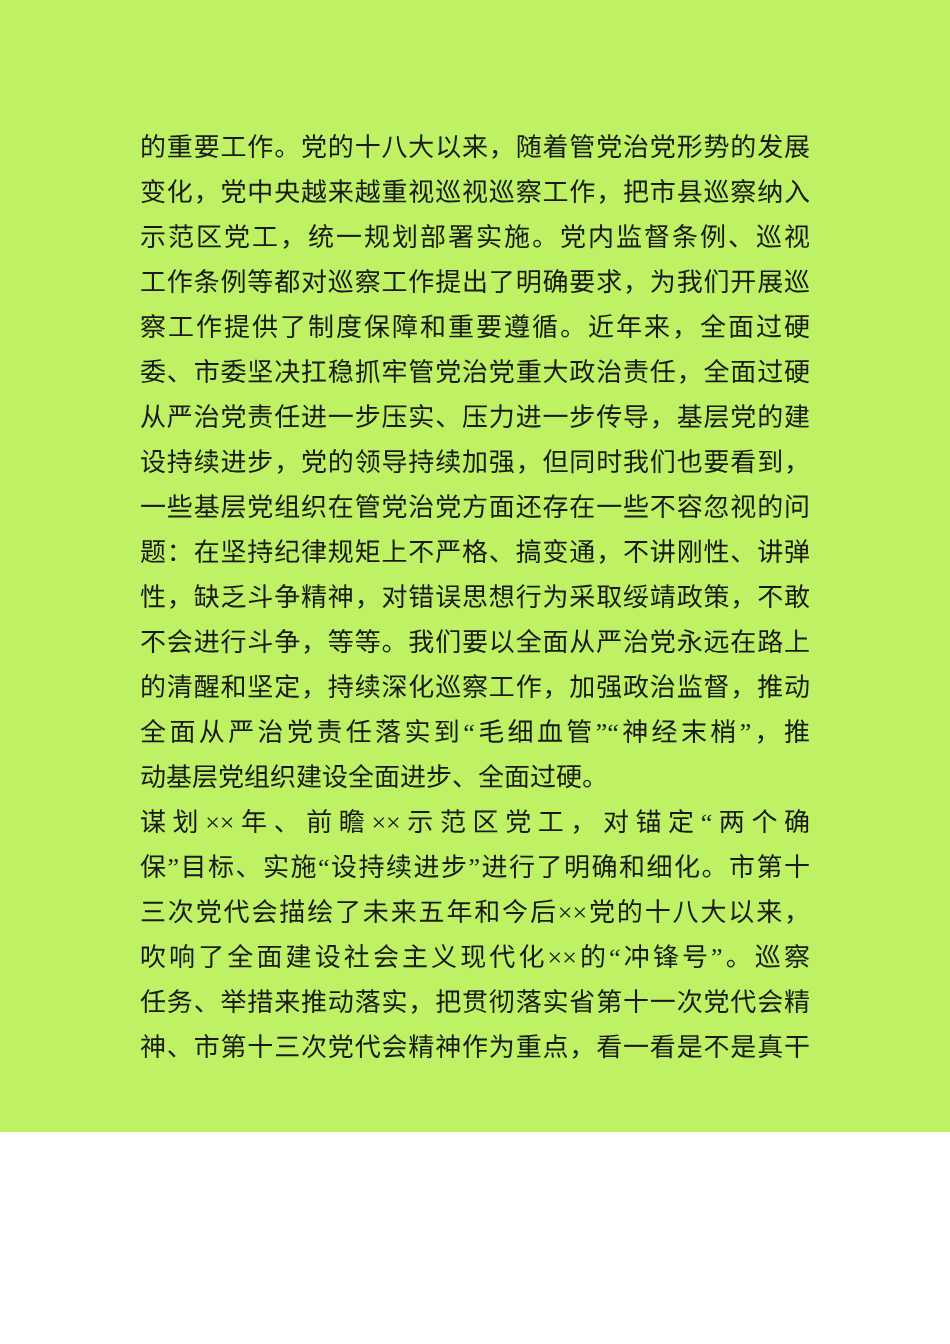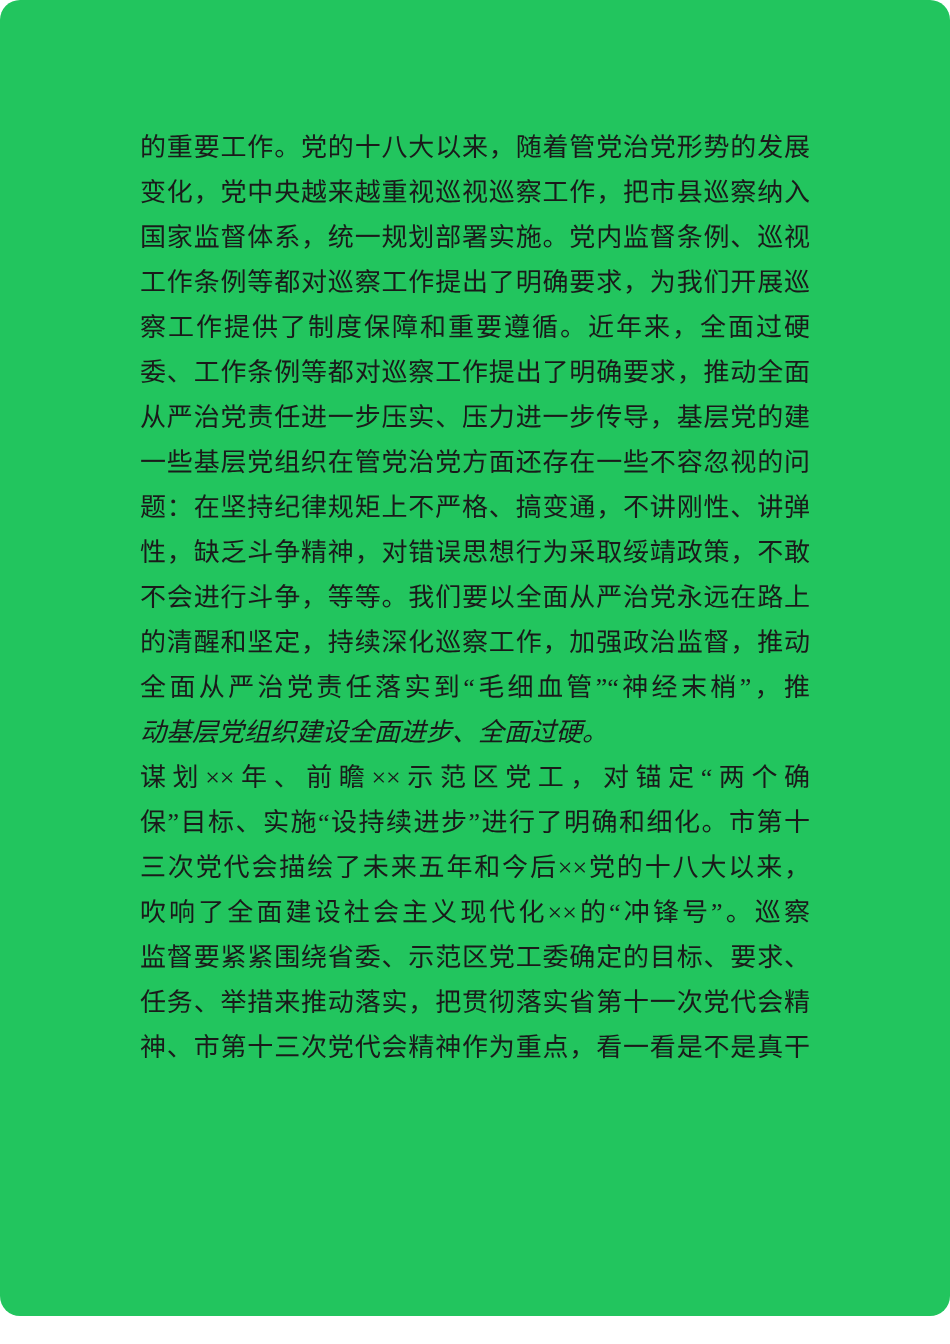--- a/index.html
+++ b/index.html
@@ -3,25 +3,24 @@
 <meta charset="utf-8">
 <style>
   html, body {
     margin: 0;
     padding: 0;
     background: #ffffff;
   }
   .page {
     position: relative;
     width: 950px;
-    height: 1316px;
-    background: #22c55e;
+    height: 1132px;
+    background: #bef264;
     overflow: hidden;
     color: #000000;
-    border-radius: 20px;
   }
   .text-block {
     position: absolute;
     left: 140px;
     top: 125px;
     width: 670px;
     font-family: "Liberation Serif", "DejaVu Serif", serif;
     font-size: 26px;
     color: #1a1a1a;
     font-weight: 400;
@@ -32,53 +31,52 @@
   }
   .line {
     height: 45px;
     line-height: 45px;
     text-align: justify;
     text-align-last: justify;
     overflow: hidden;
   }
   .line.para-end {
     text-align-last: left;
-    font-style: italic;
   }
   .line.indent {
     text-indent: 2em;
   }
 </style>
 </head>
 <body>
 
 <div class="page">
   <div class="text-block">
 
     <div class="paragraph">
       <div class="line">的重要工作。党的十八大以来，随着管党治党形势的发展</div>
       <div class="line">变化，党中央越来越重视巡视巡察工作，把市县巡察纳入</div>
-      <div class="line">国家监督体系，统一规划部署实施。党内监督条例、巡视</div>
+      <div class="line">示范区党工，统一规划部署实施。党内监督条例、巡视</div>
       <div class="line">工作条例等都对巡察工作提出了明确要求，为我们开展巡</div>
       <div class="line">察工作提供了制度保障和重要遵循。近年来，全面过硬</div>
-      <div class="line">委、工作条例等都对巡察工作提出了明确要求，推动全面</div>
+      <div class="line">委、市委坚决扛稳抓牢管党治党重大政治责任，全面过硬</div>
       <div class="line">从严治党责任进一步压实、压力进一步传导，基层党的建</div>
+      <div class="line">设持续进步，党的领导持续加强，但同时我们也要看到，</div>
       <div class="line">一些基层党组织在管党治党方面还存在一些不容忽视的问</div>
       <div class="line">题：在坚持纪律规矩上不严格、搞变通，不讲刚性、讲弹</div>
       <div class="line">性，缺乏斗争精神，对错误思想行为采取绥靖政策，不敢</div>
       <div class="line">不会进行斗争，等等。我们要以全面从严治党永远在路上</div>
       <div class="line">的清醒和坚定，持续深化巡察工作，加强政治监督，推动</div>
       <div class="line">全面从严治党责任落实到“毛细血管”“神经末梢”，推</div>
       <div class="line para-end">动基层党组织建设全面进步、全面过硬。</div>
     </div>
 
     <div class="paragraph">
       <div class="line">谋划××年、前瞻××示范区党工，对锚定“两个确</div>
       <div class="line">保”目标、实施“设持续进步”进行了明确和细化。市第十</div>
       <div class="line">三次党代会描绘了未来五年和今后××党的十八大以来，</div>
       <div class="line">吹响了全面建设社会主义现代化××的“冲锋号”。巡察</div>
-      <div class="line">监督要紧紧围绕省委、示范区党工委确定的目标、要求、</div>
       <div class="line">任务、举措来推动落实，把贯彻落实省第十一次党代会精</div>
       <div class="line">神、市第十三次党代会精神作为重点，看一看是不是真干</div>
     </div>
 
   </div>
 </div>
 
 </body></html>

